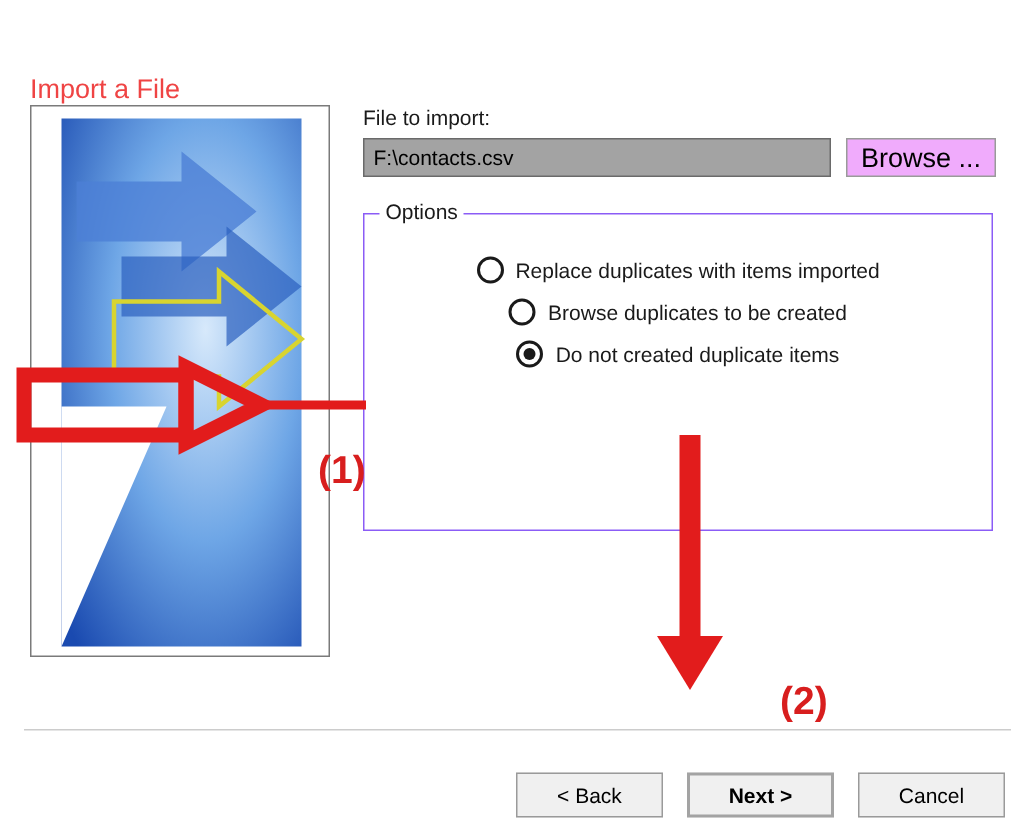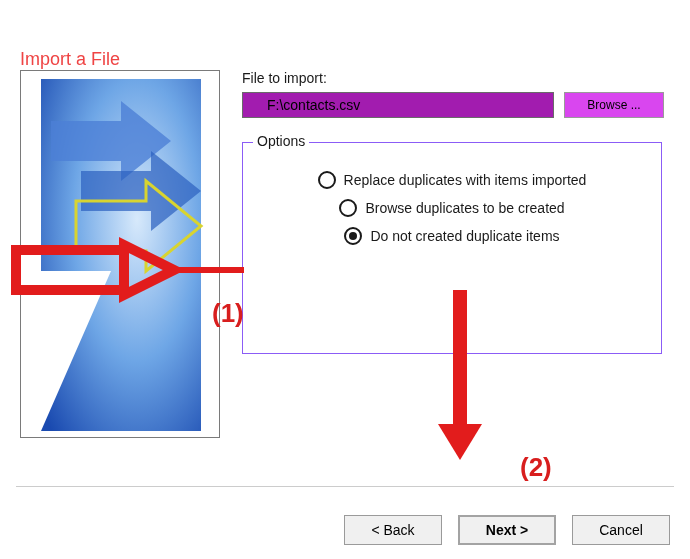--- a/index.html
+++ b/index.html
@@ -40,31 +40,31 @@
   }
   .label-file {
     font-size: 14px;
     margin-bottom: 6px;
   }
   .file-row { display:flex; gap:10px; }
   .file-input {
     flex: 0 0 312px;
     height: 26px;
     border: 1px solid #6a6a6a;
-    background: #a21caf;
-    padding: 2px 24px;
+    background: #a3a3a3;
+    padding: 2px 6px;
     font-size: 14px;
     line-height: 20px;
   }
   .browse-btn {
     flex: 0 0 100px;
     height: 26px;
     border: 1px solid #9a9a9a;
-    background: #d946ef;
-    font-size: 12px;
+    background: #f0abfc;
+    font-size: 18px;
     cursor: default;
   }
   .options-box {
     margin-top: 24px;
     width: 420px;
     height: 212px;
     border: 1px solid #8b5cf6;
     position: relative;
     padding: 18px 14px 8px 14px;
   }

